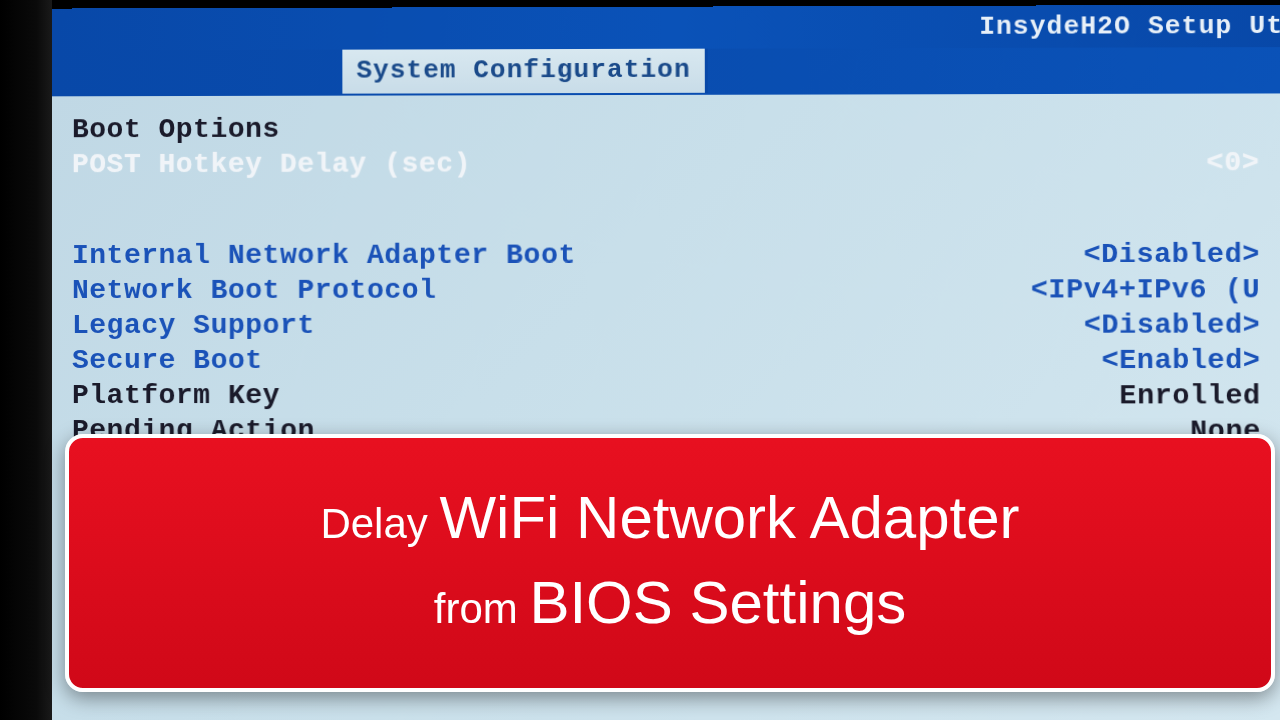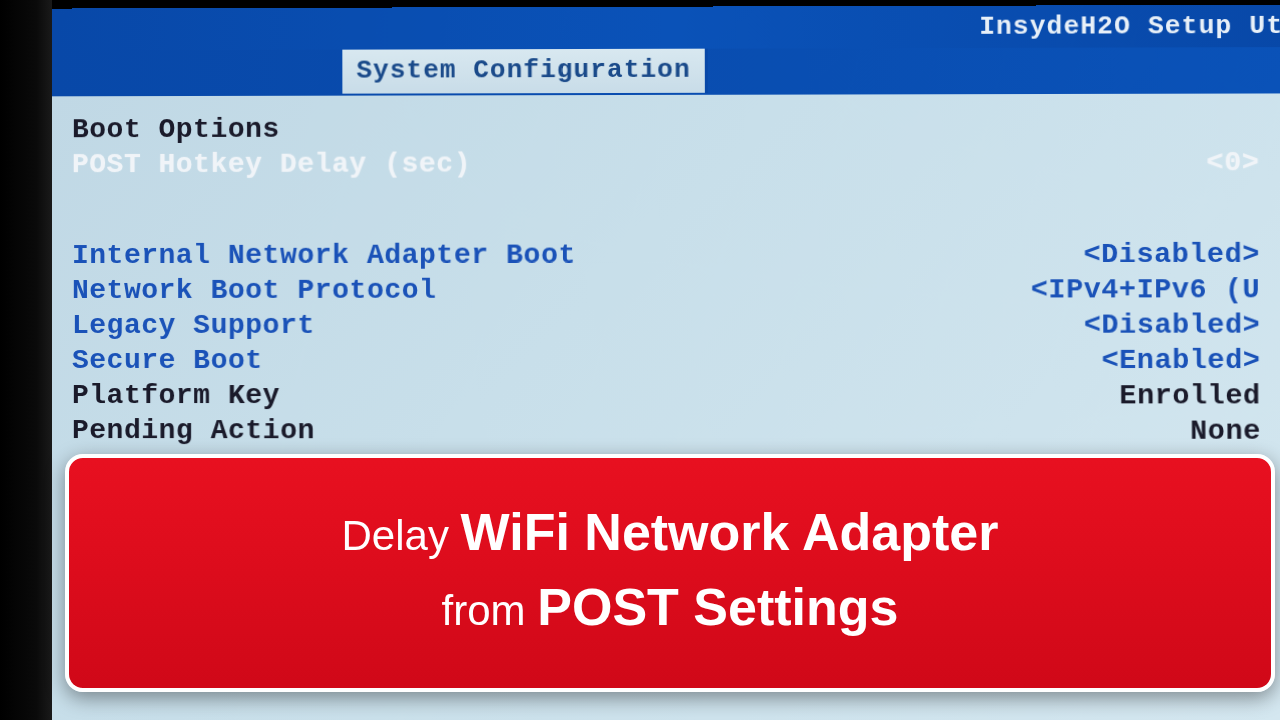--- a/index.html
+++ b/index.html
@@ -79,21 +79,21 @@
     border: 4px solid #fff;
     border-radius: 18px;
     padding: 42px 30px 48px 30px;
     text-align: center;
     color: #fff;
     font-family: Arial, Helvetica, sans-serif;
     box-shadow: 0 6px 20px rgba(0,0,0,0.4);
   }
   .banner-line1 { font-size: 48px; margin-bottom: 10px; line-height: 1.25; }
   .banner-line2 { font-size: 48px; line-height: 1.25; }
-  .big { font-size: 52px; font-weight: 700; margin-top: 32px; }
+  .big { font-size: 60px; font-weight: 400; margin-top: 32px; }
   .small { font-size: 42px; font-weight: 400; }
   .bezel-left {
     position: absolute;
     left: 0; top: 0; bottom: 0;
     width: 52px;
     background: linear-gradient(90deg, #000 0%, #0a0a0a 70%, #1a1a1a 100%);
   }
   .inner-border {
     position: absolute;
     top: 88px;
@@ -157,15 +157,15 @@
     </div>
 
   </div>
 </div>
 
 <div class="banner">
   <div class="banner-line1">
     <span class="small">Delay </span><span class="big">WiFi Network Adapter</span>
   </div>
   <div class="banner-line2">
-    <span class="small">from </span><span class="big">POST Settings</span>
+    <span class="small">from </span><span class="big">BIOS Settings</span>
   </div>
 </div>
 
 </body></html>

